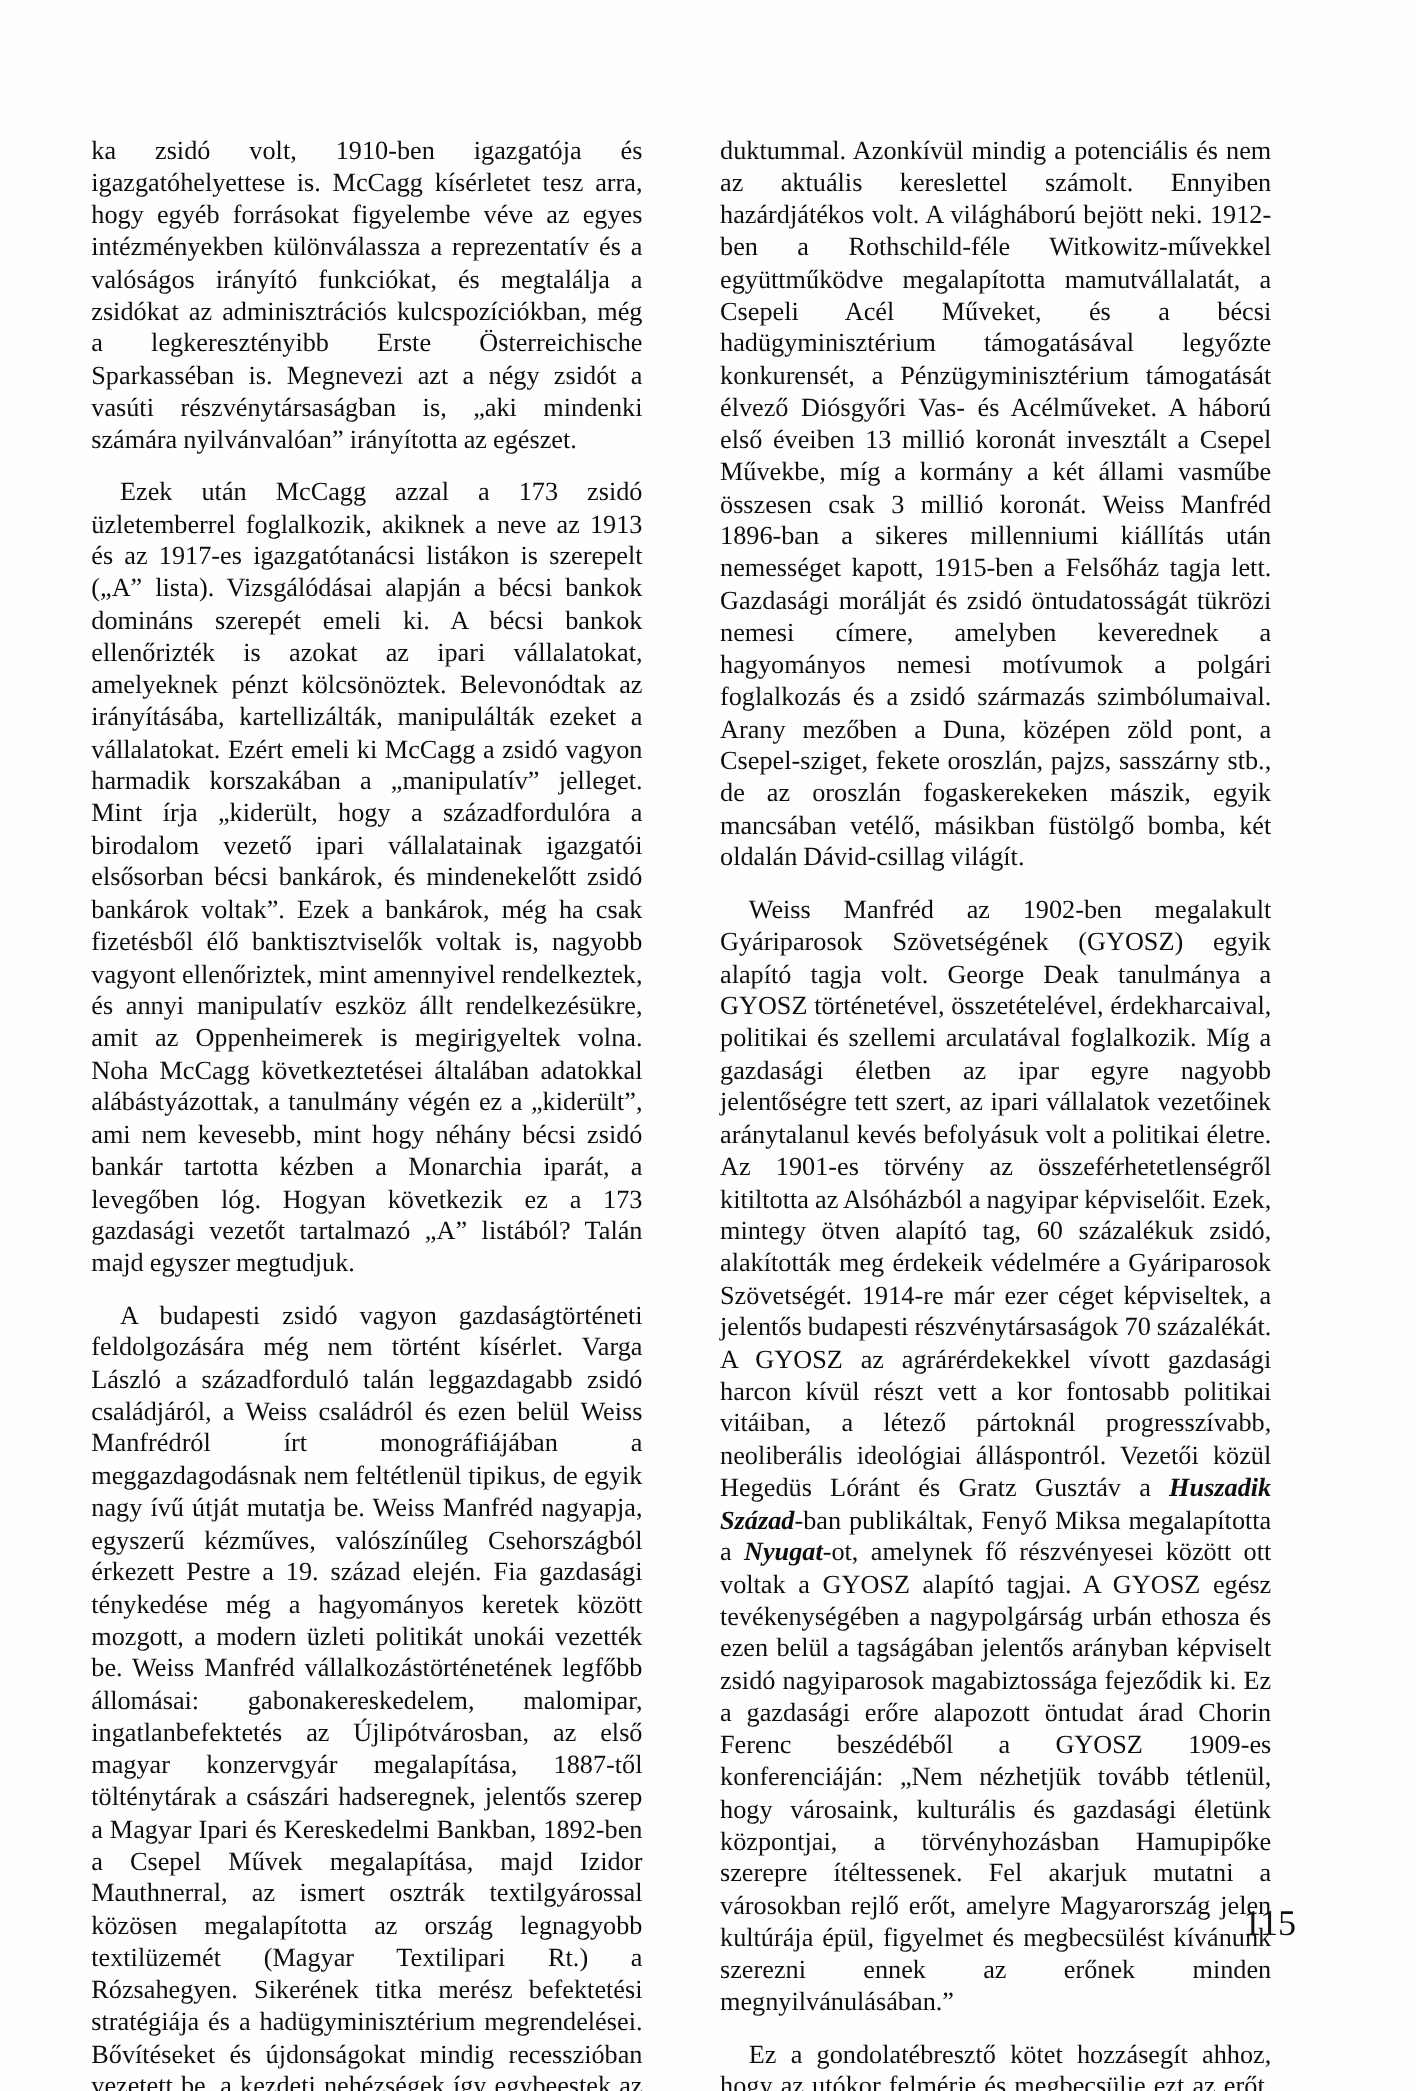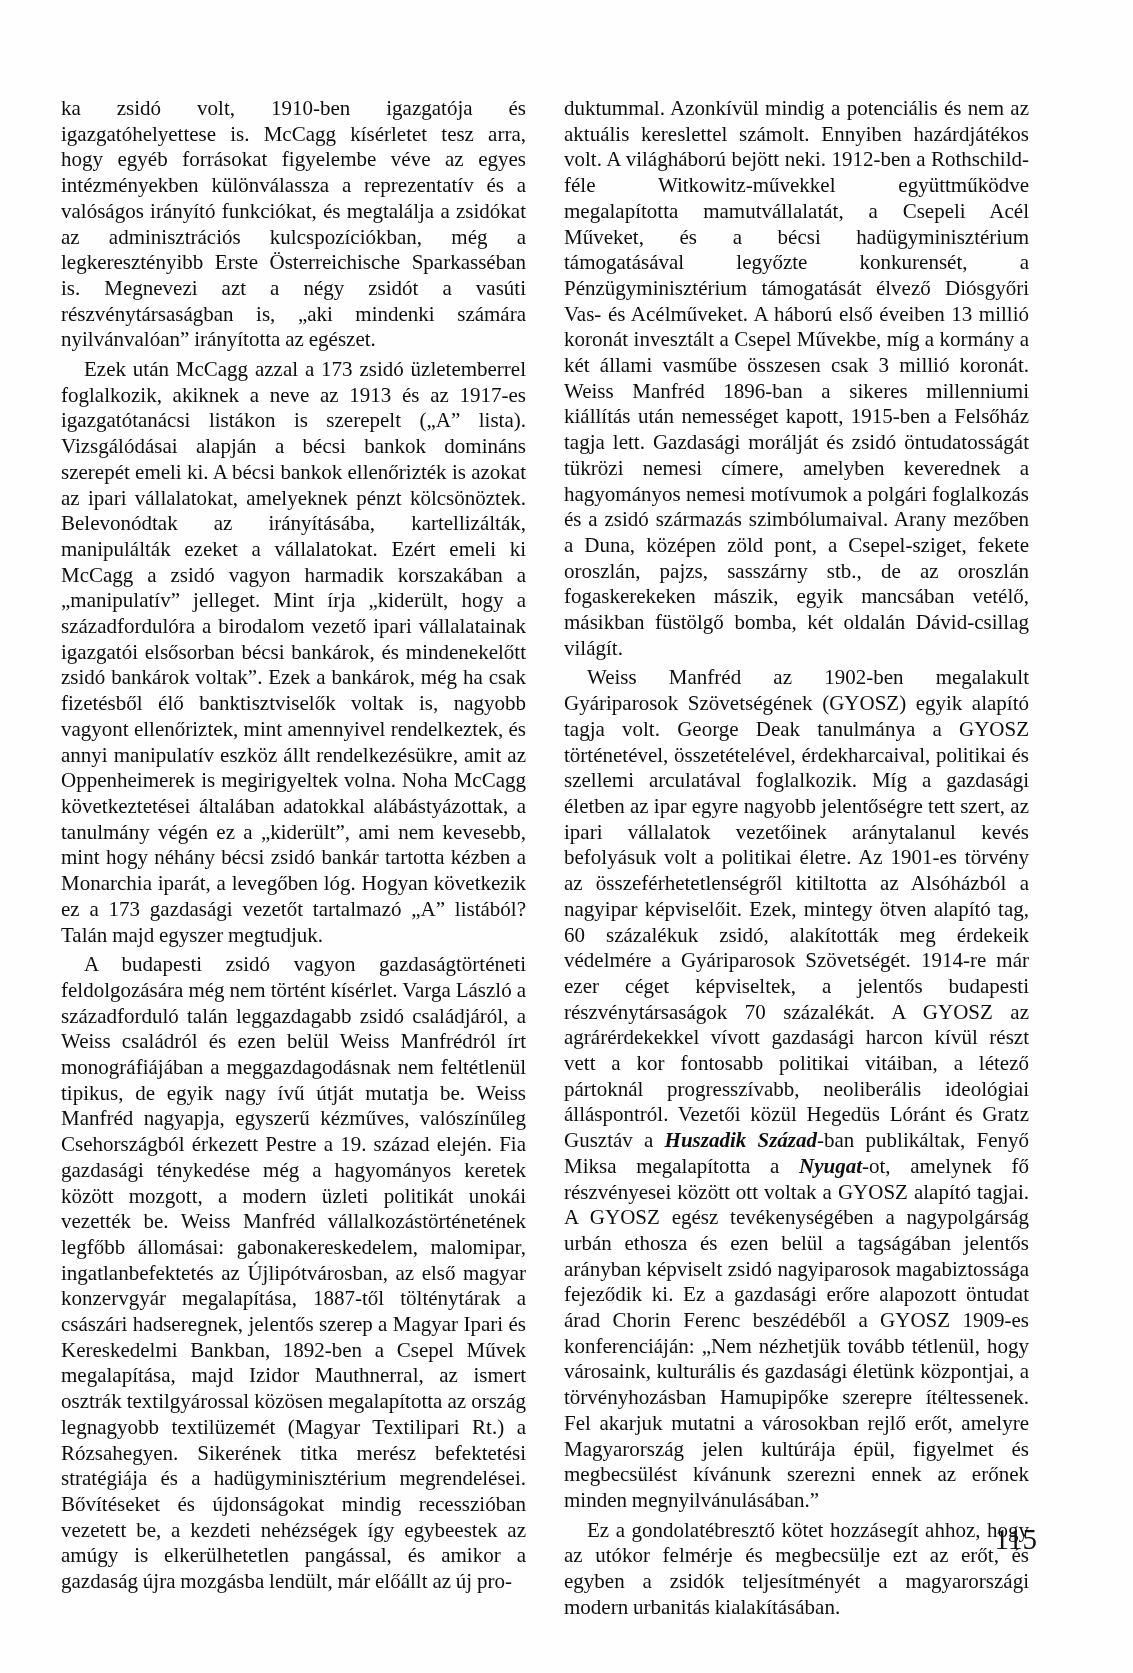--- a/index.html
+++ b/index.html
@@ -27,21 +27,21 @@
   .col {
     width: 473px;
     font-size: 21px;
     line-height: 25.7px;
     text-align: justify;
     hyphens: auto;
     -webkit-hyphens: auto;
     word-spacing: -0.4px;
   }
   .col p.para {
-    margin: 4px;
+    margin: 16px;
     padding: 0;
   }
   .col p.para.indent {
     text-indent: 23px;
   }
   .col em {
     font-style: italic;
     font-weight: bold;
   }
   .page-number {

